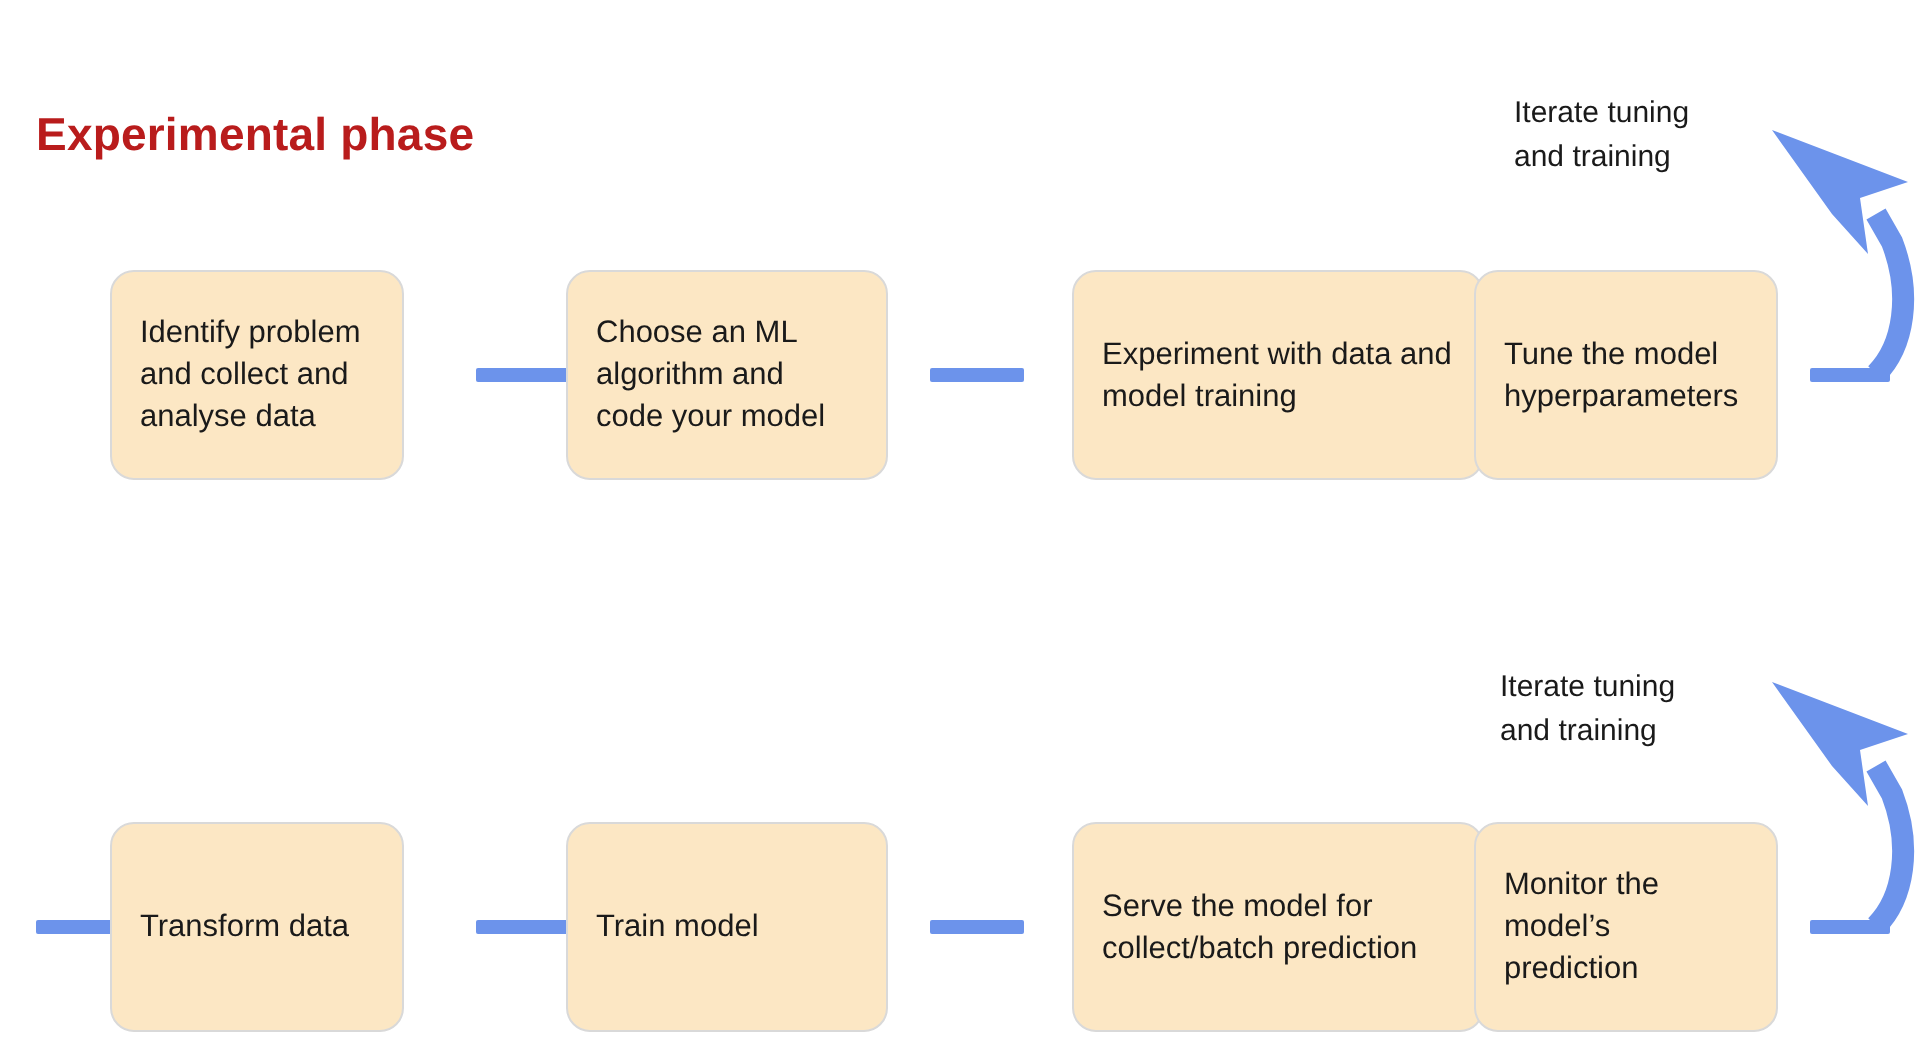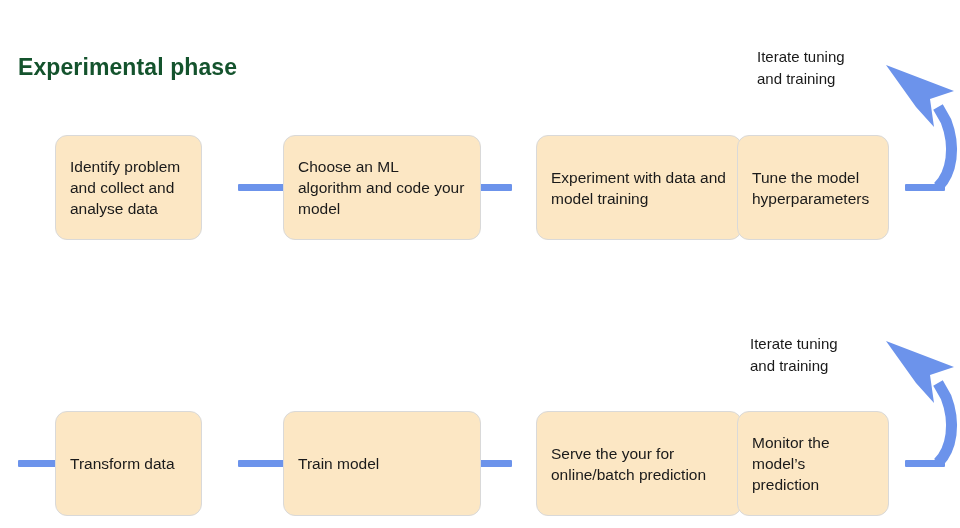--- a/index.html
+++ b/index.html
@@ -18,21 +18,21 @@
     overflow: hidden;
   }
 
   
   .phase-heading {
     position: absolute;
     font-family: "Liberation Sans", sans-serif;
     font-weight: bold;
     font-size: 23px;
     line-height: 28px;
-    color: #14532d;
+    color: #b91c1c;
     letter-spacing: 0.1px;
     white-space: nowrap;
   }
   #heading-experimental { left: 18px; top: 53px; }
   #heading-production  { left: 18px; top: 338px; }
 
   
   .process-box {
     position: absolute;
     box-sizing: border-box;
@@ -51,21 +51,21 @@
     color: #1a1a1a;
     display: block;
   }
 
   
   .row-exp { top: 135px; height: 105px; }
   
   .row-prod { top: 411px; height: 105px; }
 
   .col-1 { left: 55px;  width: 147px; }
-  .col-2 { left: 283px; width: 198px; }
+  .col-2 { left: 283px; width: 161px; }
   .col-3 { left: 536px; width: 206px; }
   .col-4 { left: 737px; width: 152px; }
 
   
   .connector {
     position: absolute;
     height: 7px;
     background: #6C93EB;
     border-radius: 1px;
     z-index: 1;
@@ -143,21 +143,21 @@
   <div class="connector conn-prod conn-c"></div>
   <div class="connector conn-tail-prod"></div>
 
   <div class="process-box row-prod col-1">
     <span class="box-label">Transform data</span>
   </div>
   <div class="process-box row-prod col-2">
     <span class="box-label">Train model</span>
   </div>
   <div class="process-box row-prod col-3">
-    <span class="box-label">Serve the your for online/batch prediction</span>
+    <span class="box-label">Serve the model for collect/batch prediction</span>
   </div>
   <div class="process-box row-prod col-4">
     <span class="box-label">Monitor the model’s prediction</span>
   </div>
 
   <svg class="loop-arrow" id="loop-arrow-production" width="100" height="140" viewBox="0 0 100 140">
     <path d="M 78 132 C 92 118, 96 92, 86 66 L 78 52" fill="none" stroke="#6C93EB" stroke-width="11" stroke-linecap="butt"></path>
     <path d="M 26 10 L 94 36 L 70 44 L 74 72 L 56 52 Z" fill="#6C93EB"></path>
   </svg>
 

